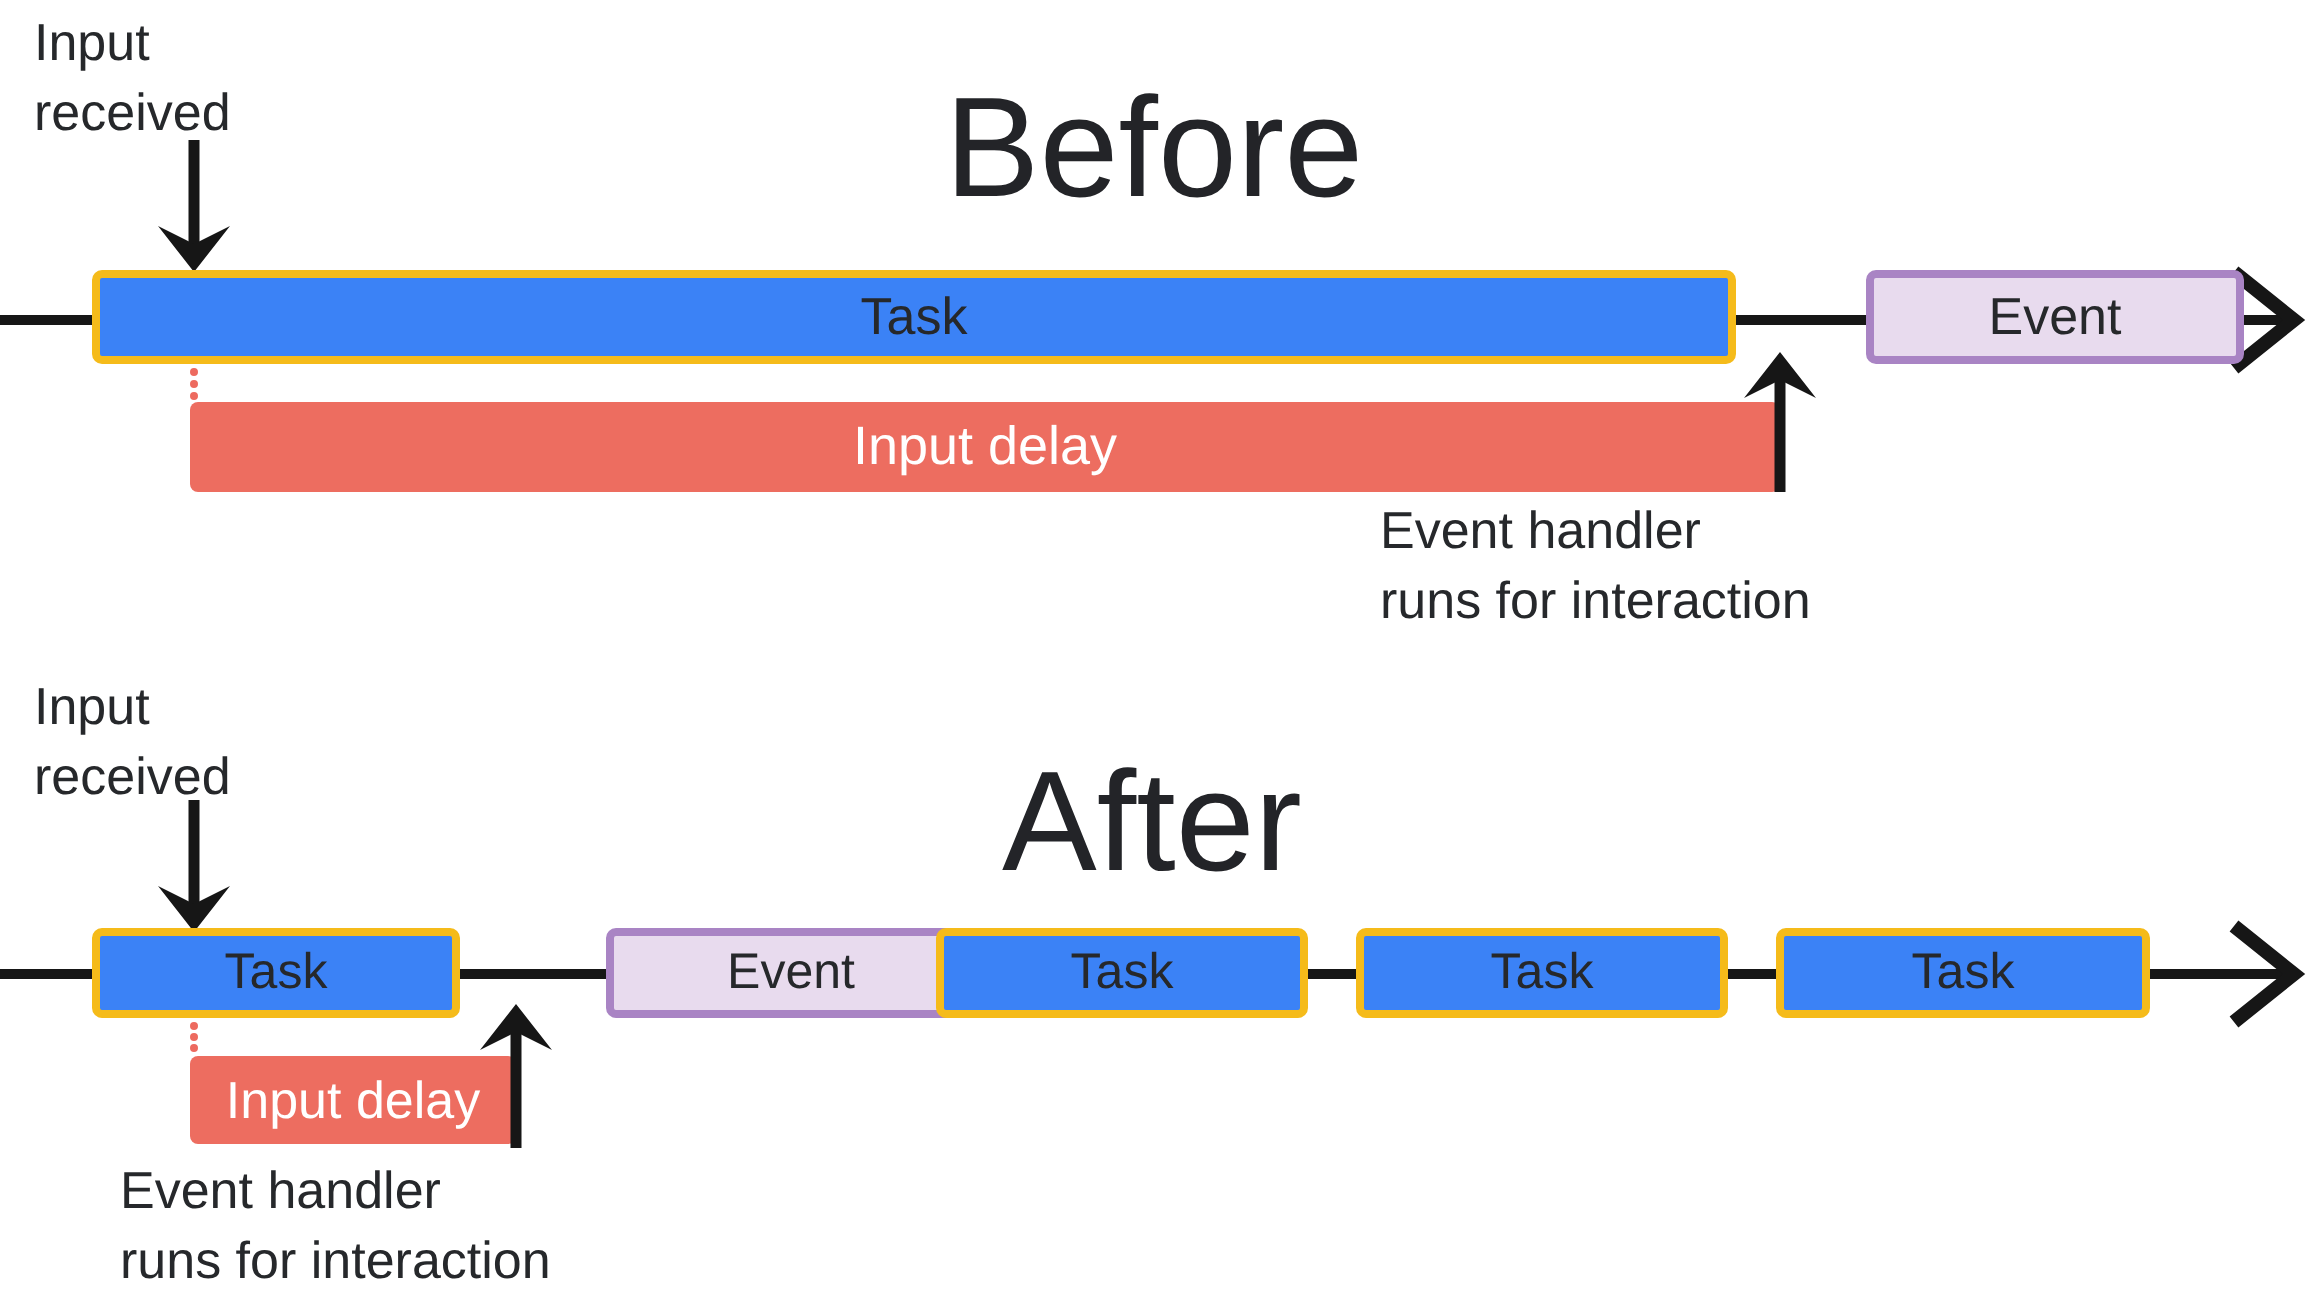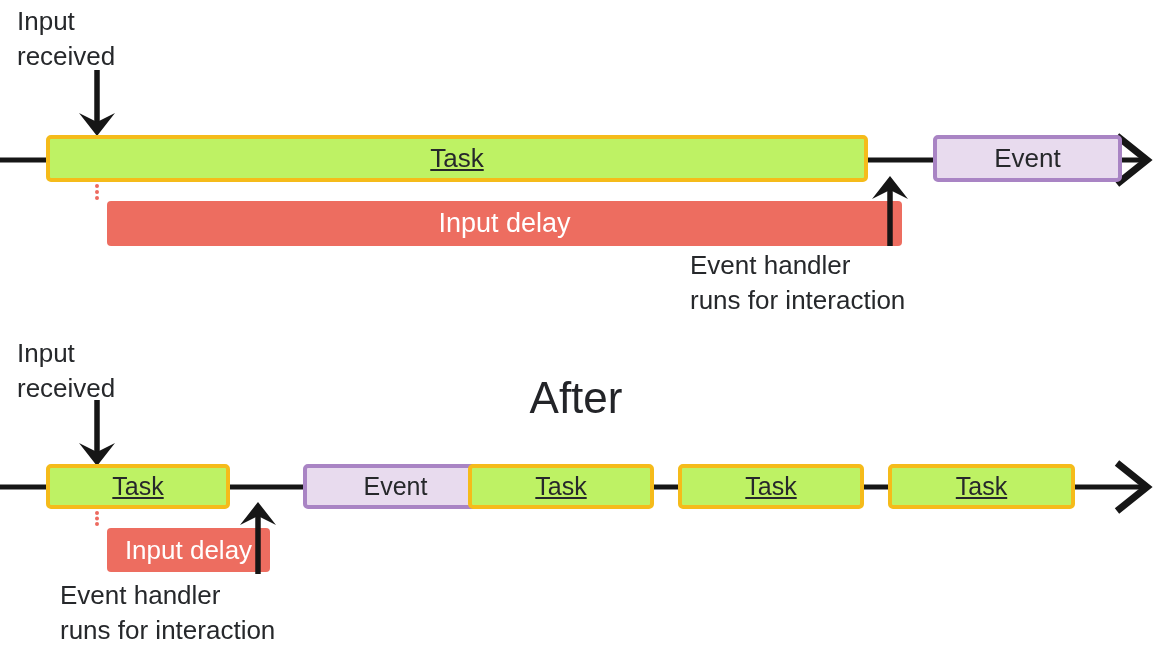--- a/index.html
+++ b/index.html
@@ -4,28 +4,28 @@
 <style>
   html,body{margin:0;padding:0;background:#fff;}
   .canvas{
     position:relative;width:1155px;height:647px;background:#ffffff;
     font-family:"Liberation Sans", sans-serif;color:#26282b;overflow:hidden;
   }
   .lbl{position:absolute;white-space:pre-line;color:#26282b;}
   .callout{font-size:26px;line-height:35px;}
   .title{position:absolute;text-align:center;font-weight:500;color:#232428;line-height:1.05;}
   .title.before{font-size:71px;}
-  .title.after{font-size:44px;}
+  .title.after{font-size:71px;}
   .bar{
     position:absolute;display:flex;align-items:center;justify-content:center;
     box-sizing:border-box;font-size:26px;color:#26282b;
   }
-  .bar.task{background:#bef264;border:4px solid #F5BB1A;border-radius:5px;text-decoration:underline;}
+  .bar.task{background:#3b82f6;border:4px solid #F5BB1A;border-radius:5px;}
   .bar.event{background:#E8DBEE;border:4px solid #A984C4;border-radius:5px;margin-left:44px;}
-  .bar.delay{background:#ED6D60;border-radius:4px;color:#ffffff;margin-left:12px;}
+  .bar.delay{background:#ED6D60;border-radius:4px;color:#ffffff;}
   .bar.small{font-size:25px;}
   .delay.big{font-size:27px;}
   .dotted-connector{
     position:absolute;width:0;border-left:4px dotted #ED6A5F;
   }
   svg{position:absolute;display:block;}
   .shaft{stroke:#161616;stroke-width:5;fill:none;}
   .shaft-thick{stroke:#161616;stroke-width:5.5;fill:none;}
   .barb{fill:#161616;stroke:none;}
   .chevron{stroke:#161616;stroke-width:7;fill:none;stroke-linecap:butt;stroke-linejoin:miter;}
@@ -36,20 +36,21 @@
 <div class="canvas">
 
   <div class="lbl callout" style="left:17px;top:4px;width:160px;">Input
 received</div>
 
   <svg style="left:79px;top:70px;" width="36" height="66" viewBox="0 0 36 66">
     <line class="shaft-thick" x1="18" y1="0" x2="18" y2="54"></line>
     <path class="barb" d="M18,66 L0,43 L18,52 L36,43 Z"></path>
   </svg>
 
+  <div class="title before" style="left:377px;top:38px;width:400px;">Before</div>
 
   <svg style="left:0;top:133px;" width="1155" height="54" viewBox="0 0 1155 54">
     <line class="shaft" x1="0" y1="27" x2="1146" y2="27"></line>
     <polyline class="chevron" points="1117,3 1147,27 1117,51"></polyline>
   </svg>
 
   <div class="bar task" style="left:46px;top:135px;width:822px;height:47px;">
     <span>Task</span>
   </div>
 

